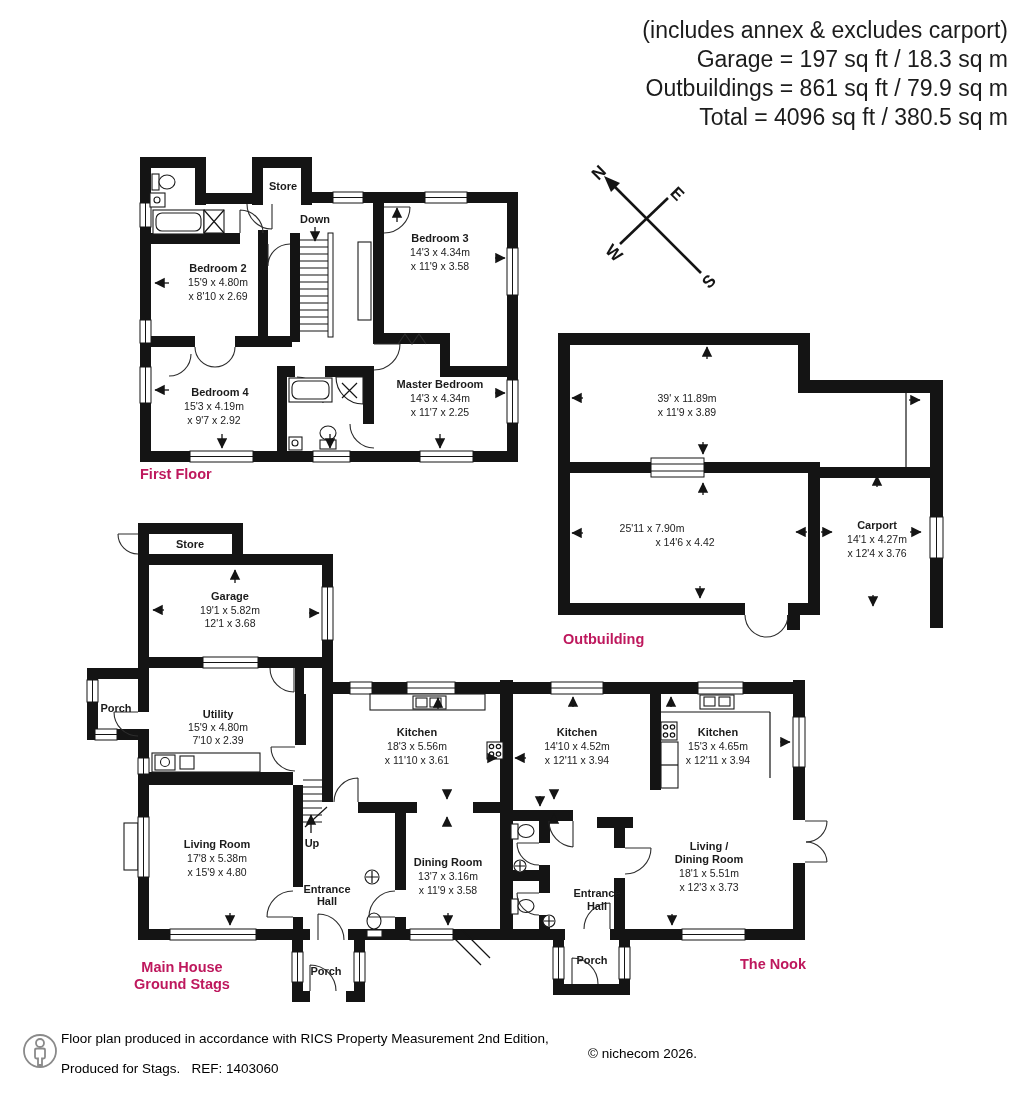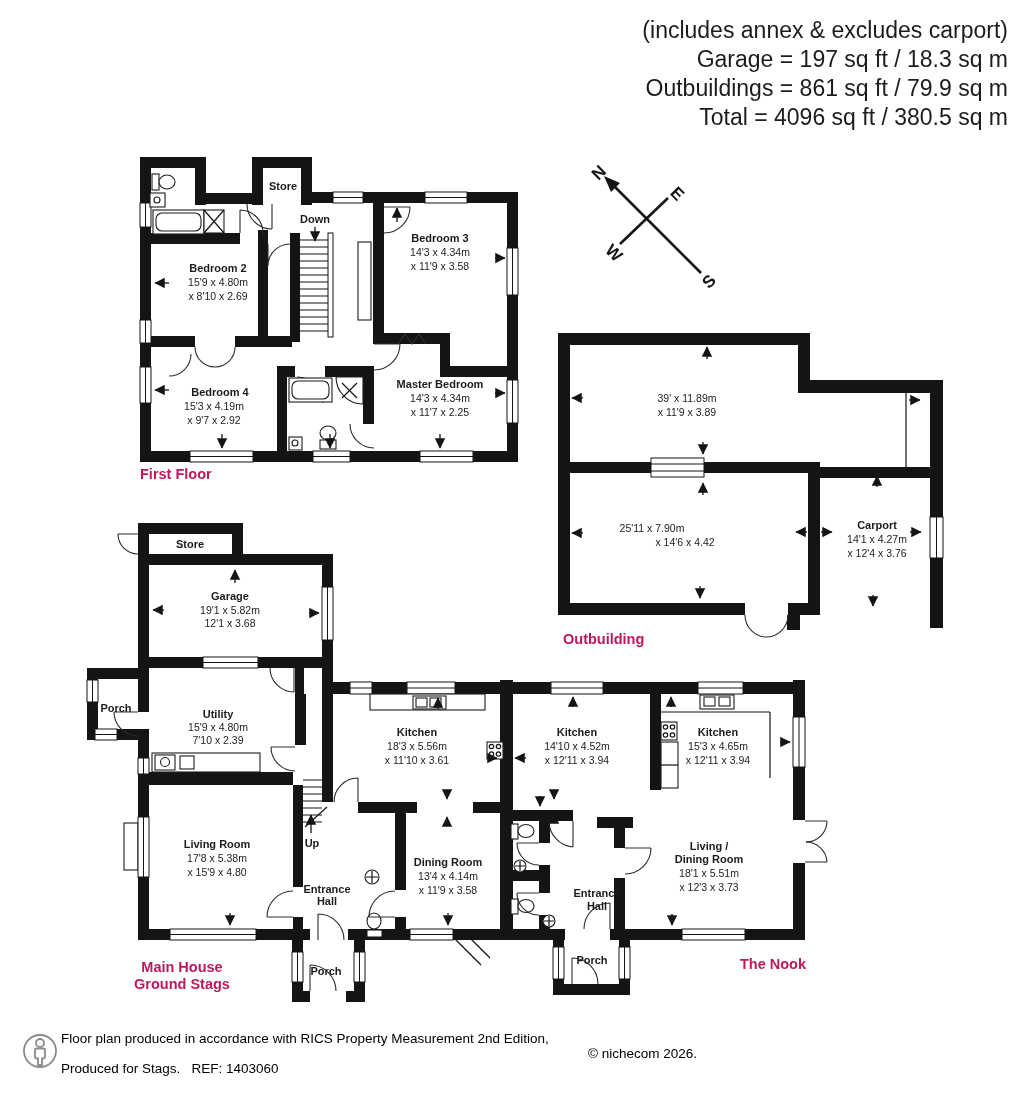--- a/index.html
+++ b/index.html
@@ -439,21 +439,21 @@
 <div class="lbl b" style="left:417px;top:732px">Kitchen</div>
 <div class="lbl" style="left:417px;top:746px">18'3 x 5.56m</div>
 <div class="lbl" style="left:417px;top:760px">x 11'10 x 3.61</div>
 <div class="lbl b" style="left:217px;top:844px">Living Room</div>
 <div class="lbl" style="left:217px;top:858px">17'8 x 5.38m</div>
 <div class="lbl" style="left:217px;top:872px">x 15'9 x 4.80</div>
 <div class="lbl b" style="left:312px;top:843px">Up</div>
 <div class="lbl b" style="left:327px;top:889px">Entrance</div>
 <div class="lbl b" style="left:327px;top:901px">Hall</div>
 <div class="lbl b" style="left:448px;top:862px">Dining Room</div>
-<div class="lbl" style="left:448px;top:876px">13'4 x 4.14m</div>
+<div class="lbl" style="left:448px;top:876px">13'7 x 3.16m</div>
 <div class="lbl" style="left:448px;top:890px">x 11'9 x 3.58</div>
 <div class="lbl b" style="left:326px;top:971px">Porch</div>
 <div class="lbl t" style="left:182px;top:967px">Main House</div>
 <div class="lbl t" style="left:182px;top:984px">Ground Stags</div>
 
 <div class="lbl b" style="left:577px;top:732px">Kitchen</div>
 <div class="lbl" style="left:577px;top:746px">14'10 x 4.52m</div>
 <div class="lbl" style="left:577px;top:760px">x 12'11 x 3.94</div>
 <div class="lbl b" style="left:718px;top:732px">Kitchen</div>
 <div class="lbl" style="left:718px;top:746px">15'3 x 4.65m</div>

